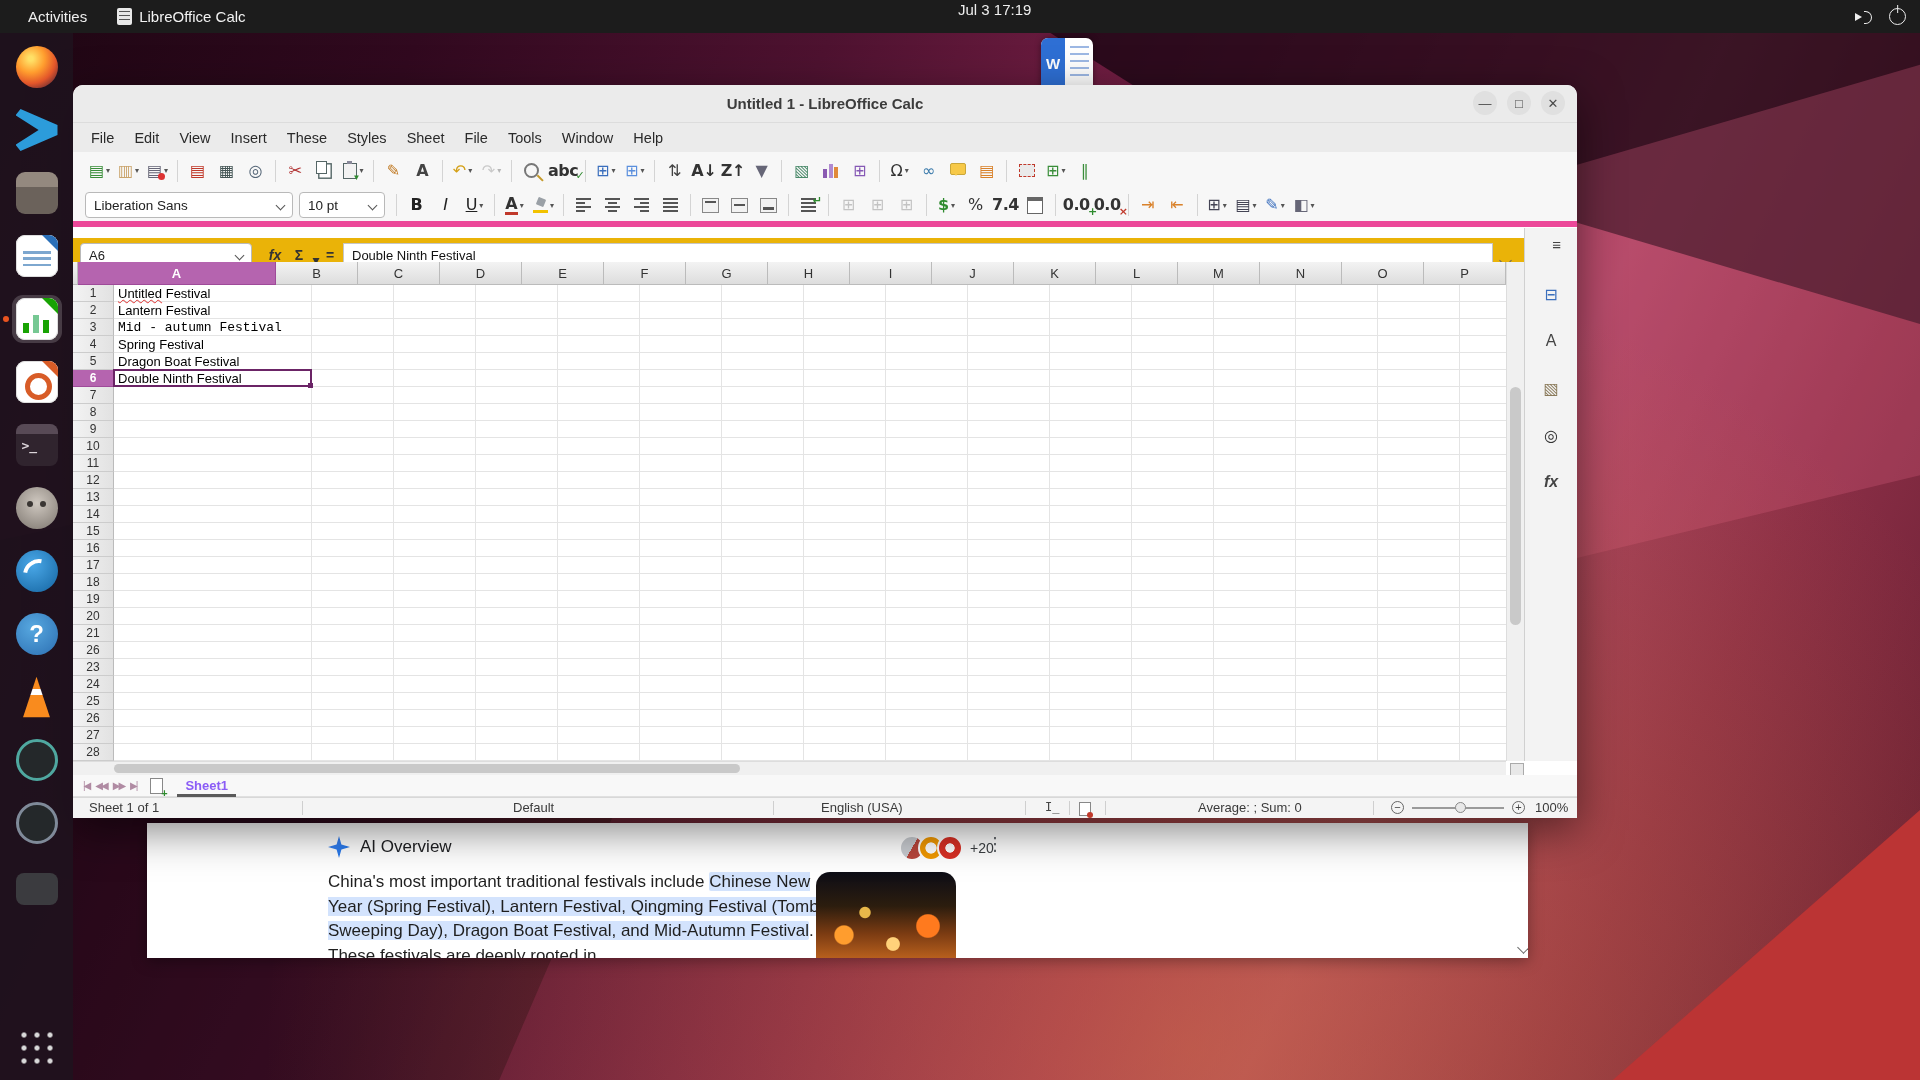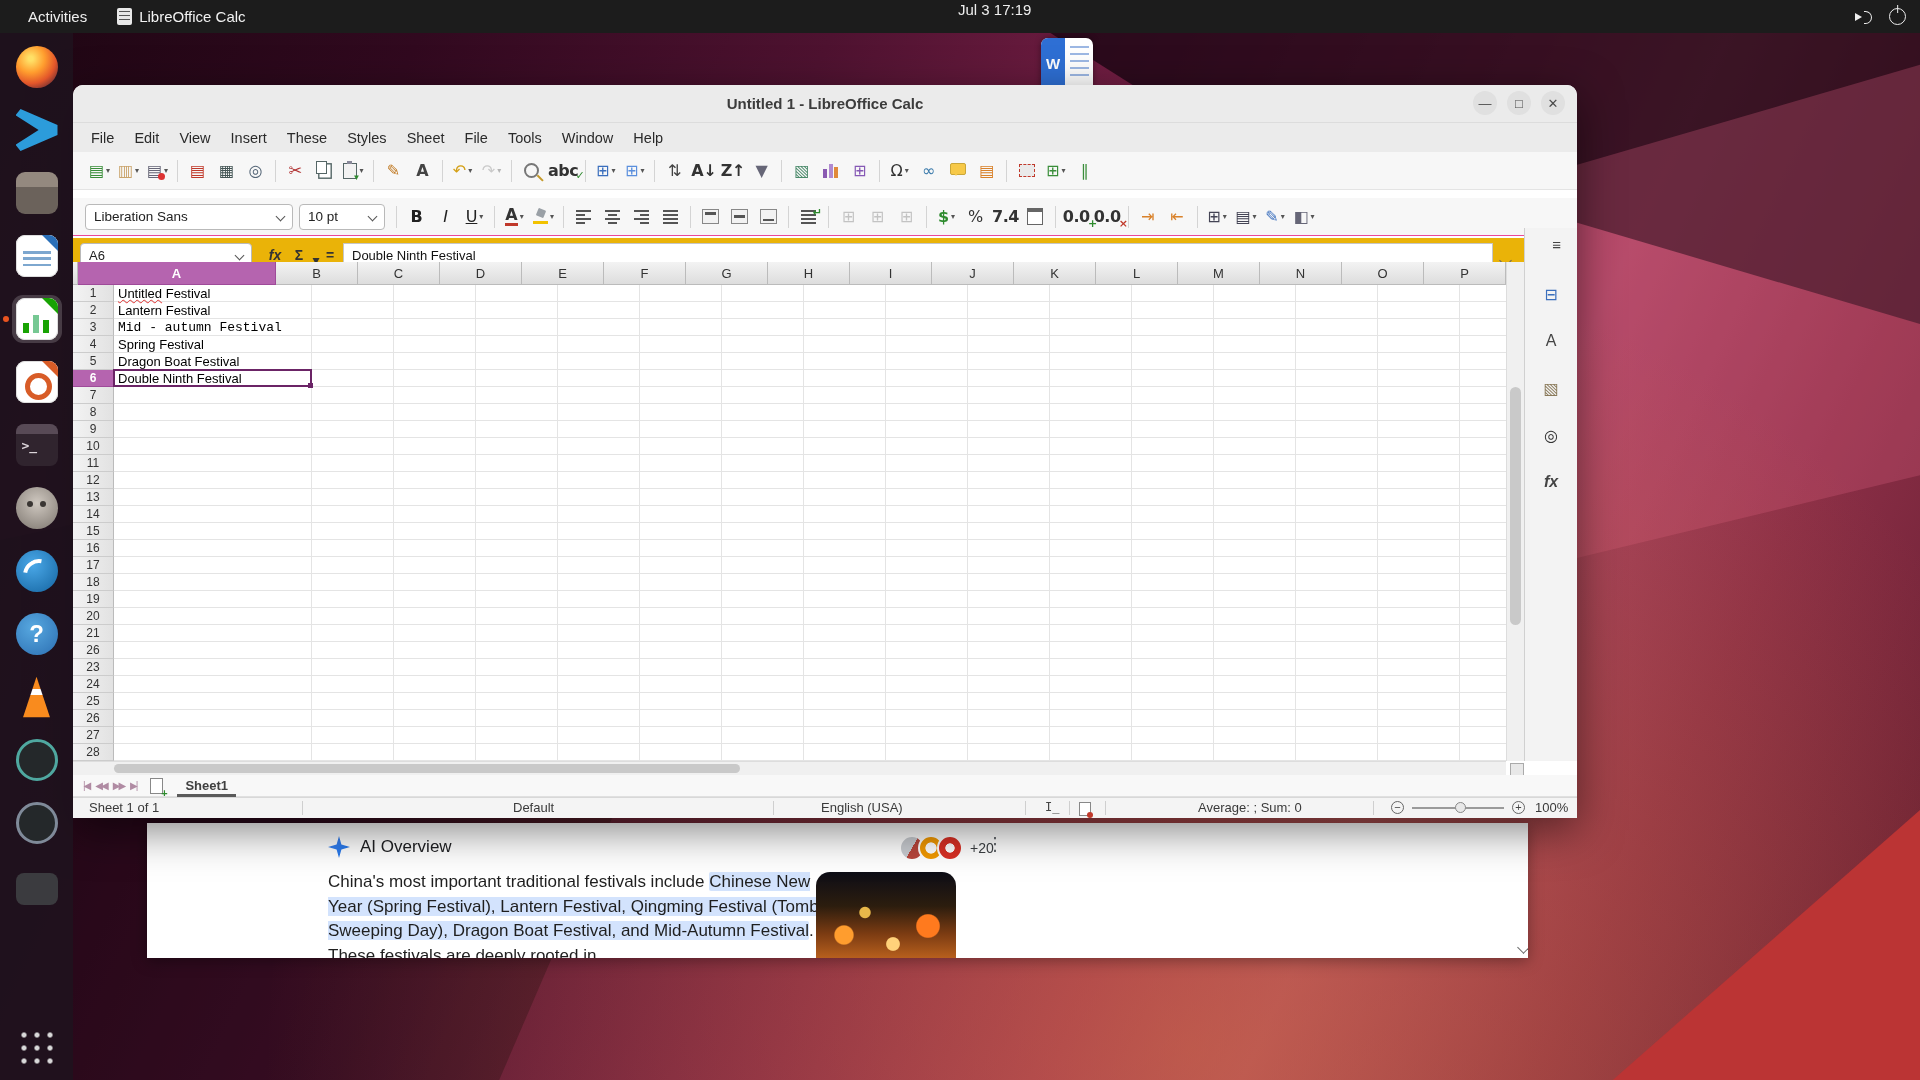--- a/index.html
+++ b/index.html
@@ -102,21 +102,21 @@
   .titlebar{position:absolute;left:0;top:0;width:100%;height:37px;background:#ebebeb;border-radius:10px 10px 0 0;
            border-bottom:1px solid #dcdcdc;display:flex;align-items:center;justify-content:center}
   .title{font-size:15px;font-weight:bold;color:#3c3c3c}
   .winbtns{position:absolute;right:12px;top:6px;display:flex;gap:10px}
   .wbtn{width:24px;height:24px;border-radius:50%;display:flex;align-items:center;justify-content:center;
         color:#4a4a4a;font-size:13px;background:#e0e0e0}
   .menubar{position:absolute;left:0;top:38px;width:100%;height:29px;background:#ebebeb;display:flex;align-items:center;padding-left:8px;box-sizing:border-box}
   .mi{padding:3px 10px;font-size:14.5px;color:#2a2a2a;border-radius:4px}
   .tb{position:absolute;left:0;width:100%;background:#f7f7f7;display:flex;align-items:center;padding-left:12px;box-sizing:border-box}
   .tb1{top:67px;height:38px;border-bottom:1px solid #e4e4e4}
-  .tb2{top:113px;height:38px;border-bottom:1px solid #ec4899}
+  .tb2{top:104px;height:38px;border-bottom:6px solid #ec4899}
   .tbtn{display:inline-flex;align-items:center;justify-content:center;height:28px;min-width:25px;border-radius:3px;padding:0 2px}
   .tbtn .g{font-size:16px;line-height:1;font-family:"DejaVu Sans",sans-serif}
   .caret{font-size:8px;color:#555;margin-left:2px}
   .tsep{width:1px;height:22px;background:#d4d4d4;margin:0 5px;display:inline-block;flex:0 0 auto}
   .dis{opacity:.4}
   .small-text{font-size:11px;font-weight:bold;color:#333;letter-spacing:-.5px}
   .ok{position:relative}.ok::after{content:"✓";color:#2e8b2e;font-weight:bold;font-size:11px;position:absolute;right:-6px;bottom:-2px}
   .save-dot{position:relative}.save-dot::after{content:"";width:7px;height:7px;border-radius:50%;background:#d33;position:absolute;right:-3px;bottom:-1px}
   .b{font-weight:bold}.i{font-style:italic}.u{text-decoration:underline}
   .fc-red{font-weight:bold;color:#333;border-bottom:3px solid #c0392b;line-height:1.05;display:inline-block}
@@ -191,21 +191,21 @@
   .sidebar{position:absolute;left:1451px;top:143px;width:53px;height:533px;background:#f3f3f3;border-left:1px solid #d0d0d0;box-sizing:border-box}
   .sb-menu{position:absolute;right:16px;top:8px;font-size:15px;color:#444}
   .sb-items{position:absolute;left:0;top:52px;width:100%;display:flex;flex-direction:column;align-items:center;gap:19px}
   .sb-it{width:30px;height:28px;display:flex;align-items:center;justify-content:center;font-size:16px;border-radius:4px}
   
   .tabsrow{position:absolute;left:0;top:690px;width:100%;height:22px;background:#f8f8f8;display:flex;align-items:center;border-bottom:1px solid #e0e0e0;box-sizing:border-box}
   .tnav{display:flex;align-items:center;gap:6px;margin-left:10px;color:#b08ba3;font-size:10px}
   .tnav span{letter-spacing:-2px}
   .ic-addsheet{width:11px;height:14px;border:1.2px solid #888;background:#fff;position:relative;display:inline-block;margin:0 10px 0 14px}
   .ic-addsheet::after{content:"+";position:absolute;right:-5px;bottom:-6px;color:#2e8b2e;font-weight:bold;font-size:11px}
-  .sheettab{position:relative;padding:0 12px;font-size:13px;font-weight:bold;color:#404040;height:22px;display:flex;align-items:center}
+  .sheettab{position:relative;padding:0 12px;font-size:13px;font-weight:bold;color:#8b5cf6;height:22px;display:flex;align-items:center}
   .sheettab::after{content:"";position:absolute;left:4px;right:4px;bottom:0;height:3px;background:#5a5a5a}
   
   .statusbar{position:absolute;left:0;top:712px;width:100%;height:21px;background:#f4f4f4;border-top:1px solid #d8d8d8;
              font-size:13px;color:#3a3a3a;box-sizing:border-box}
   .sb-abs{position:absolute;top:2px}
   .sdiv{position:absolute;top:3px;width:1px;height:14px;background:#cfcfcf}
   .ic-ibeam{font-size:12px;color:#444;font-family:"DejaVu Sans Mono",monospace}
   .ic-mod{width:10px;height:12px;border:1px solid #888;background:#fff;position:relative;display:inline-block}
   .ic-mod::after{content:"";width:6px;height:6px;background:#c0392b;border-radius:50%;position:absolute;right:-3px;bottom:-3px}
   .zoomctl{position:absolute;left:1318px;top:3px;display:flex;align-items:center;gap:8px}

